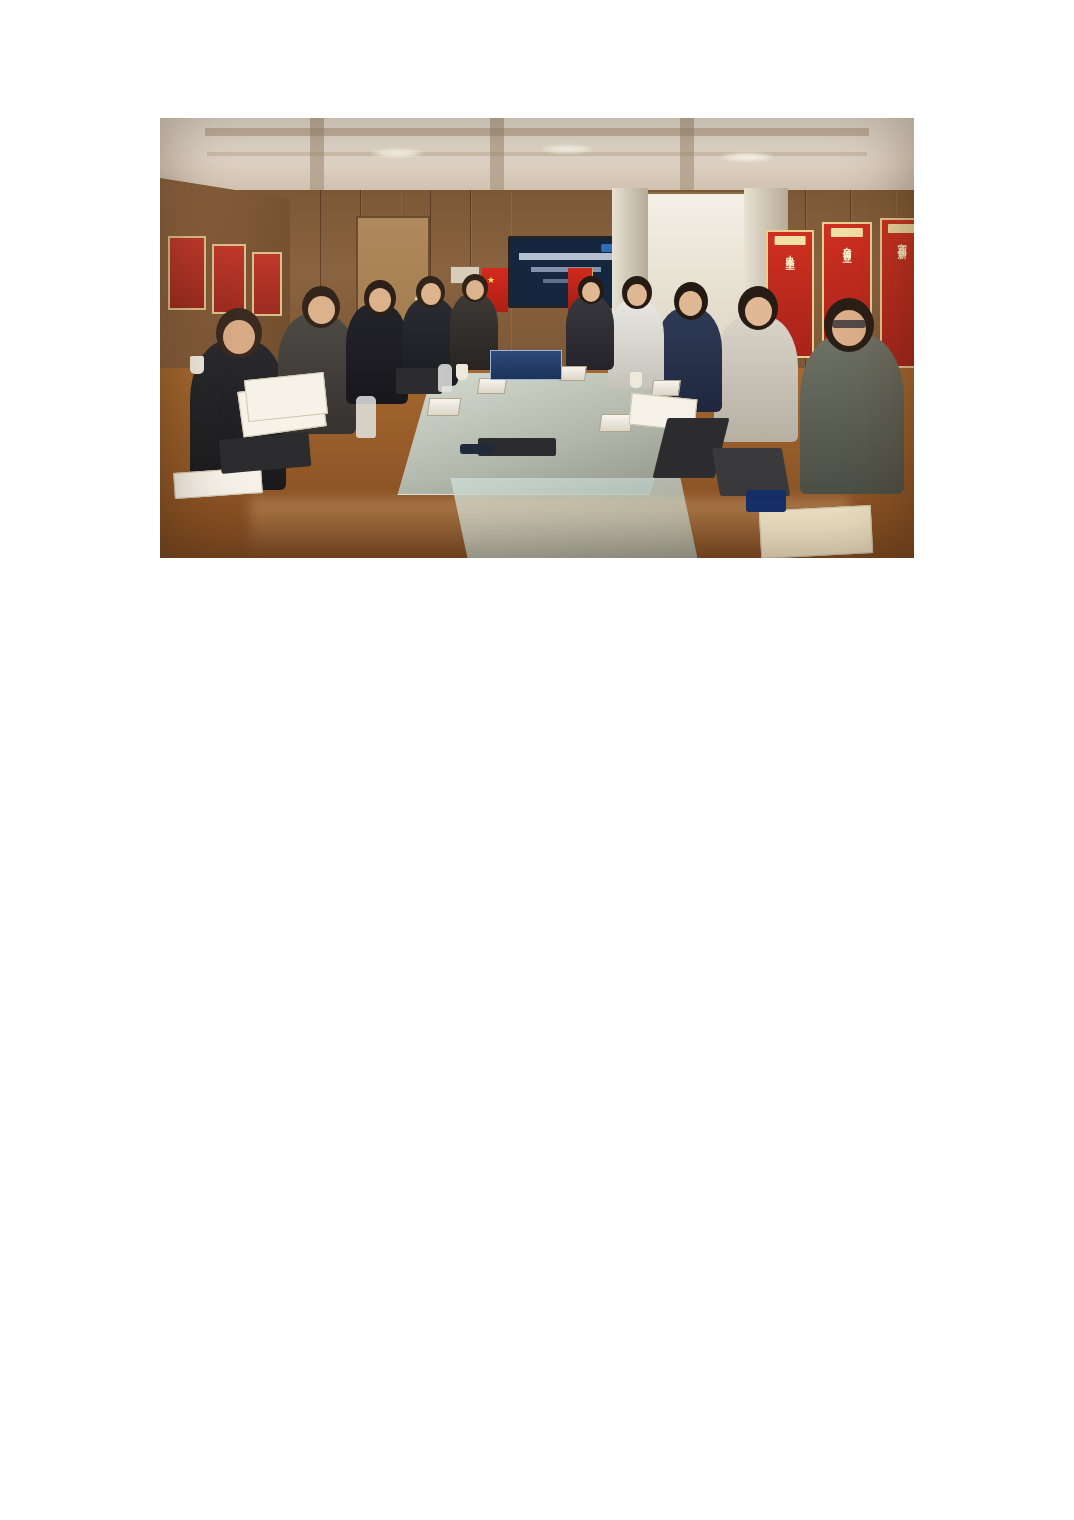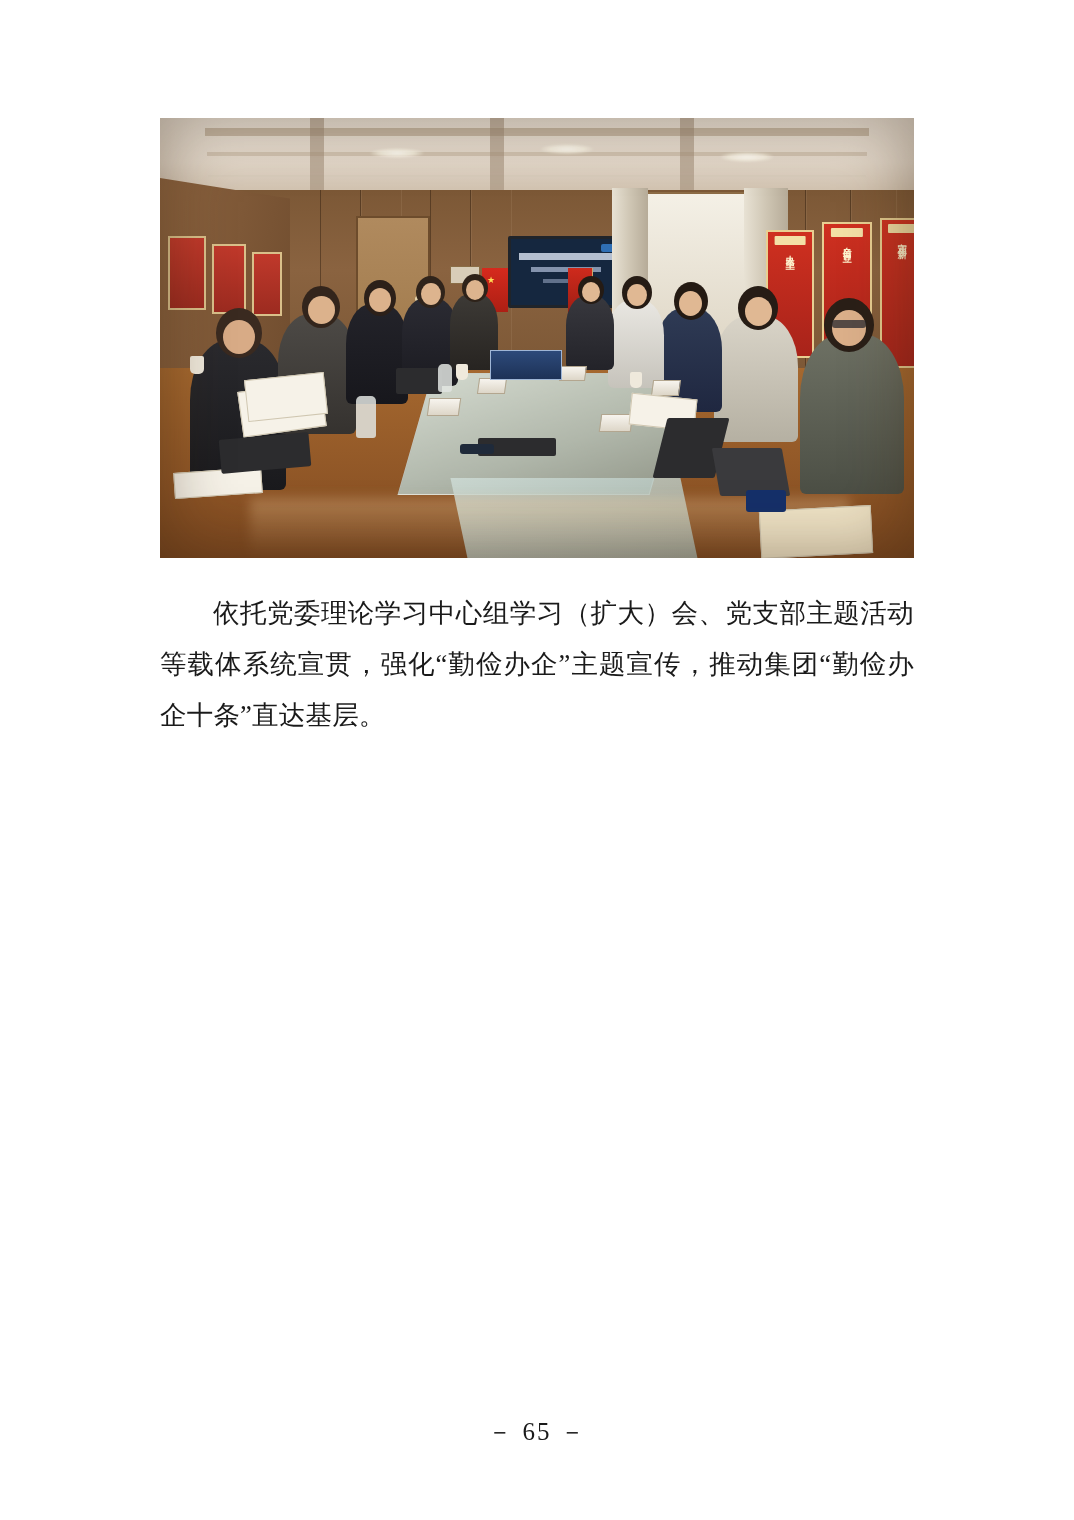--- a/index.html
+++ b/index.html
@@ -374,17 +374,15 @@
       <div class="bottle" style="left:196px; top:278px; width:20px; height:42px;"></div>
       <div class="bottle" style="left:278px; top:246px; width:14px; height:28px;"></div>
       <div class="phone" style="left:586px; top:372px; width:40px; height:22px; background:#15306a;"></div>
       <div class="phone" style="left:300px; top:326px; width:34px; height:10px;"></div>
 
       <div class="vignette"></div>
     </div>
   </div>
 
   <div class="body-text">
-    <p>依托党委理论学习中心组学习（扩大）会、党支部主题活动等载体系统宣贯，强化“勤俭办企”主题宣传，推动集团“勤俭办企十条”直达基层。</p>
   </div>
 
-  <div class="page-number">－ 65 －</div>
 </div>
 
 </body></html>

